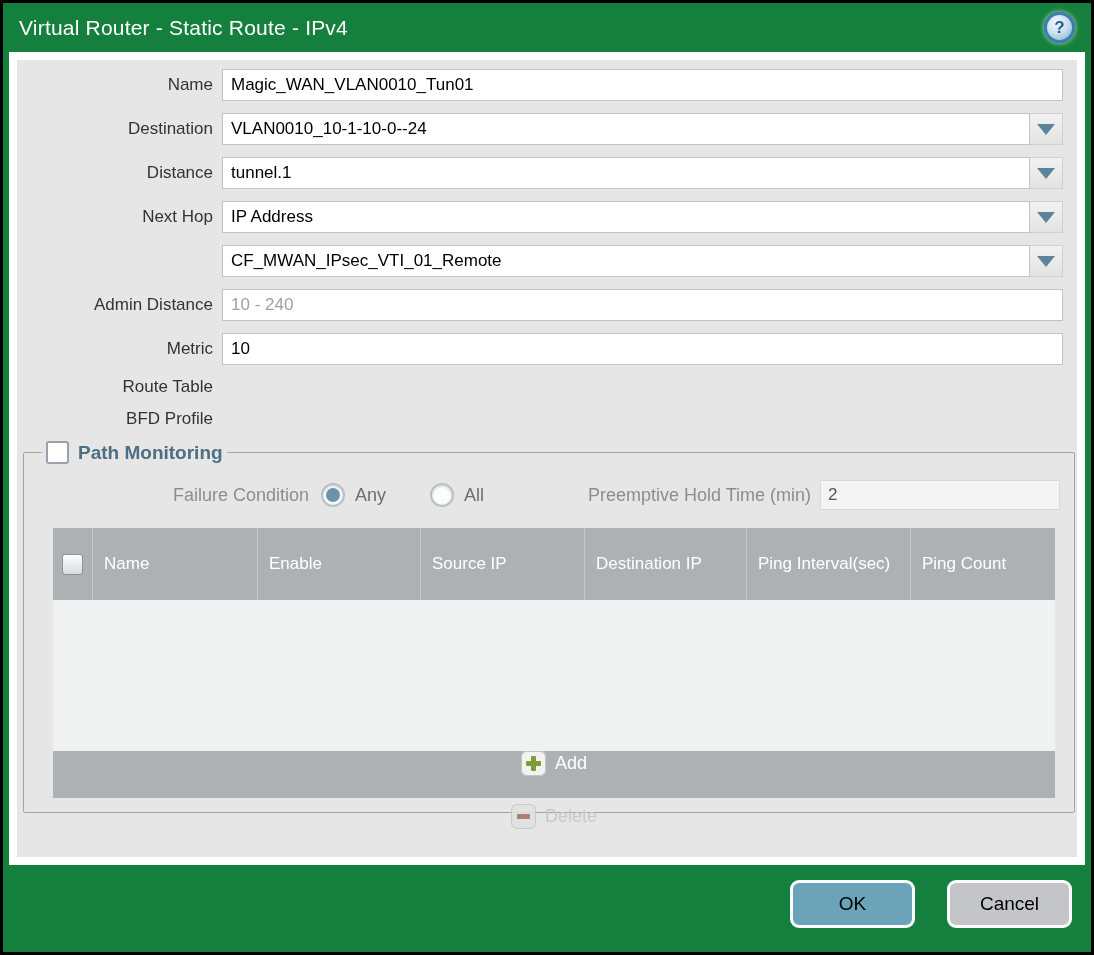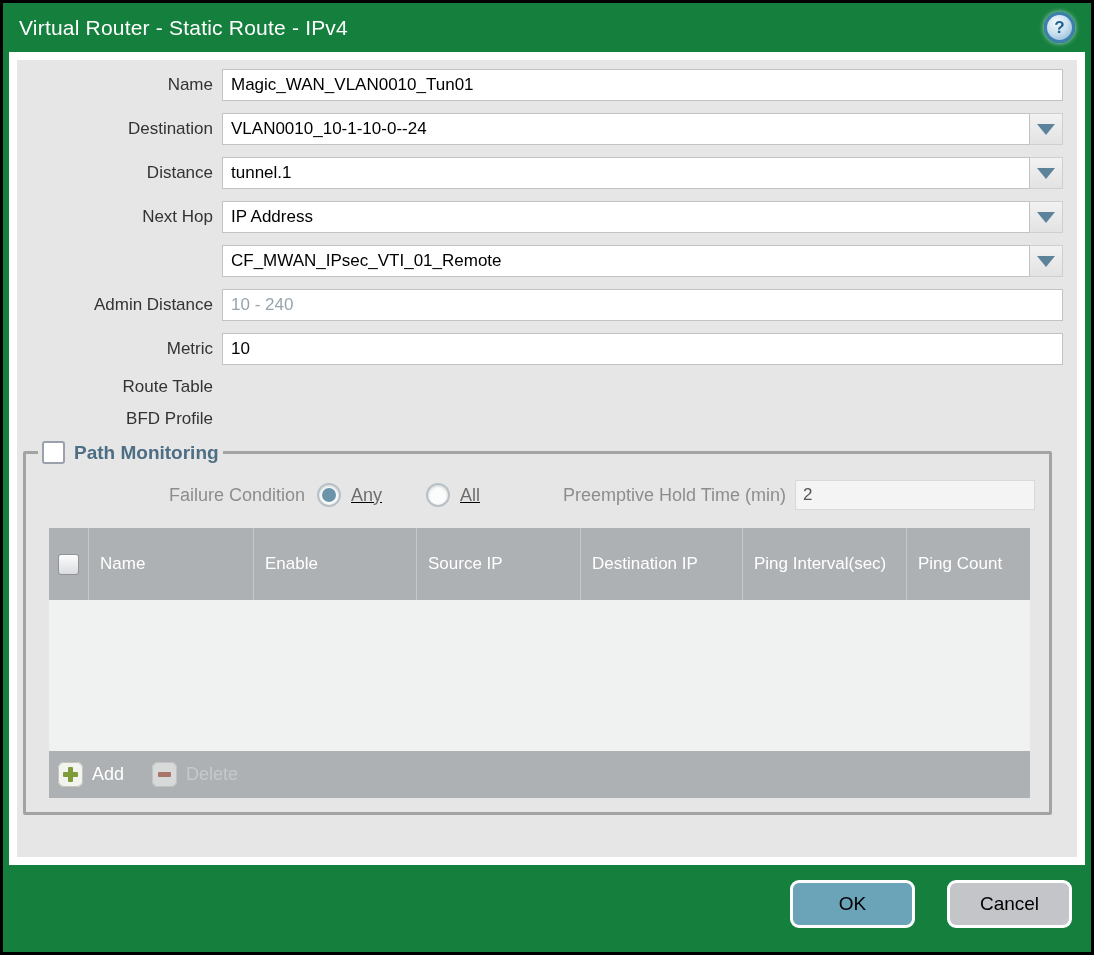--- a/index.html
+++ b/index.html
@@ -36,46 +36,46 @@
     font-size:17px;font-family:inherit;padding:12px 8px;min-width:0;outline:none;box-sizing:border-box;
   }
   .txt::placeholder{color:#98a4ac;}
   .dd-btn{width:33px;height:32px;background:linear-gradient(#f2f2f2,#e3e3e3);
     border:1px solid #cfcfcf;border-left:none;box-sizing:border-box;
     display:flex;align-items:center;justify-content:center;cursor:pointer;flex:none;}
   .dd-arrow{width:0;height:0;border-left:9px solid transparent;border-right:9px solid transparent;
     border-top:11px solid #5d839a;}
 
   
-  .pm{margin:2px 25px 0 6px;border:3px solid #a3a3a3;border-radius:2px;padding:0 10px 14px 11px;}
+  .pm{margin:2px 2px 0 6px;border:1px solid #a3a3a3;border-radius:2px;padding:0 10px 14px 17px;}
   .pm-legend{display:flex;align-items:center;gap:9px;padding:0 4px;margin-left:1px;}
   .pm-checkbox{width:19px;height:19px;background:#fff;border:2px solid #9aa0ad;border-radius:3px;cursor:pointer;}
   .pm-title{color:#4d6e85;font-weight:bold;font-size:19px;}
 
   .fc-row{display:flex;align-items:center;margin:16px 4px 18px 0;}
   .fc-label{width:268px;text-align:right;color:#8d8d8d;font-size:18px;flex:none;}
-  .radio-group{display:flex;align-items:center;margin-left:12px;gap:10px;text-decoration:underline;}
+  .radio-group{display:flex;align-items:center;margin-left:12px;gap:10px;}
   .radio{width:20px;height:20px;border-radius:50%;background:#fbfcfc;border:2px solid #b7c0c7;
     box-shadow:inset 0 1px 3px rgba(0,0,0,.18);cursor:pointer;position:relative;flex:none;}
   .radio.sel::after{content:"";position:absolute;inset:3px;border-radius:50%;background:#6b94ab;}
   .radio-label{color:#6e6e6e;font-size:18px;margin-right:34px;}
   .pht-label{margin-left:auto;color:#8d8d8d;font-size:18px;}
   .pht-input{width:224px;height:28px;margin-left:9px;background:#f4f4f4;border:1px solid #d8d8d8;
     color:#555;font-size:17px;font-family:inherit;padding:0 7px;box-sizing:content-box;outline:none;}
 
   
   .tbl{margin:0 9px 0 12px;}
   .tbl-header{display:grid;grid-template-columns:39px 165px 163px 164px 162px 164px 1fr;
     background:#aeb1b4;color:#fff;font-size:17px;min-height:72px;}
   .th{display:flex;align-items:center;padding:0 11px;border-left:1px solid #c6c8cb;line-height:1.45;}
   .th.first{justify-content:center;padding:0;border-left:none;}
   .hdr-checkbox{width:19px;height:19px;border-radius:3px;border:1px solid #8f9296;
     background:linear-gradient(#fdfdfd,#dadcde);cursor:pointer;}
   .tbl-body{height:151px;background:#f0f1f1;}
-  .tbl-footer{background:#aeb1b4;height:47px;display:flex;align-items:center;padding:0 9px;gap:28px;}
+  .tbl-footer{background:#aeb1b4;height:47px;display:flex;align-items:center;padding:0 9px;gap:28px;flex-direction:column;}
   .tbtn{display:flex;align-items:center;gap:9px;cursor:pointer;}
   .tbtn-icon{width:25px;height:25px;border-radius:6px;position:relative;flex:none;
     display:flex;align-items:center;justify-content:center;}
   .add-icon{background:#f3f4ef;box-shadow:0 0 0 1px #c2c6bb inset;}
   .add-icon::before{content:"";position:absolute;width:15px;height:5px;background:#7f9c3a;border-radius:1px;}
   .add-icon::after{content:"";position:absolute;width:5px;height:15px;background:#7f9c3a;border-radius:1px;}
   .del-icon{background:#dfe2e0;box-shadow:0 0 0 1px #c4c7c5 inset;opacity:.85;}
   .del-icon::before{content:"";position:absolute;width:13px;height:5px;background:#a96a5c;border-radius:1px;}
   .add-label{color:#fff;font-size:18px;}
   .del-label{color:#c6c9cc;font-size:18px;}

